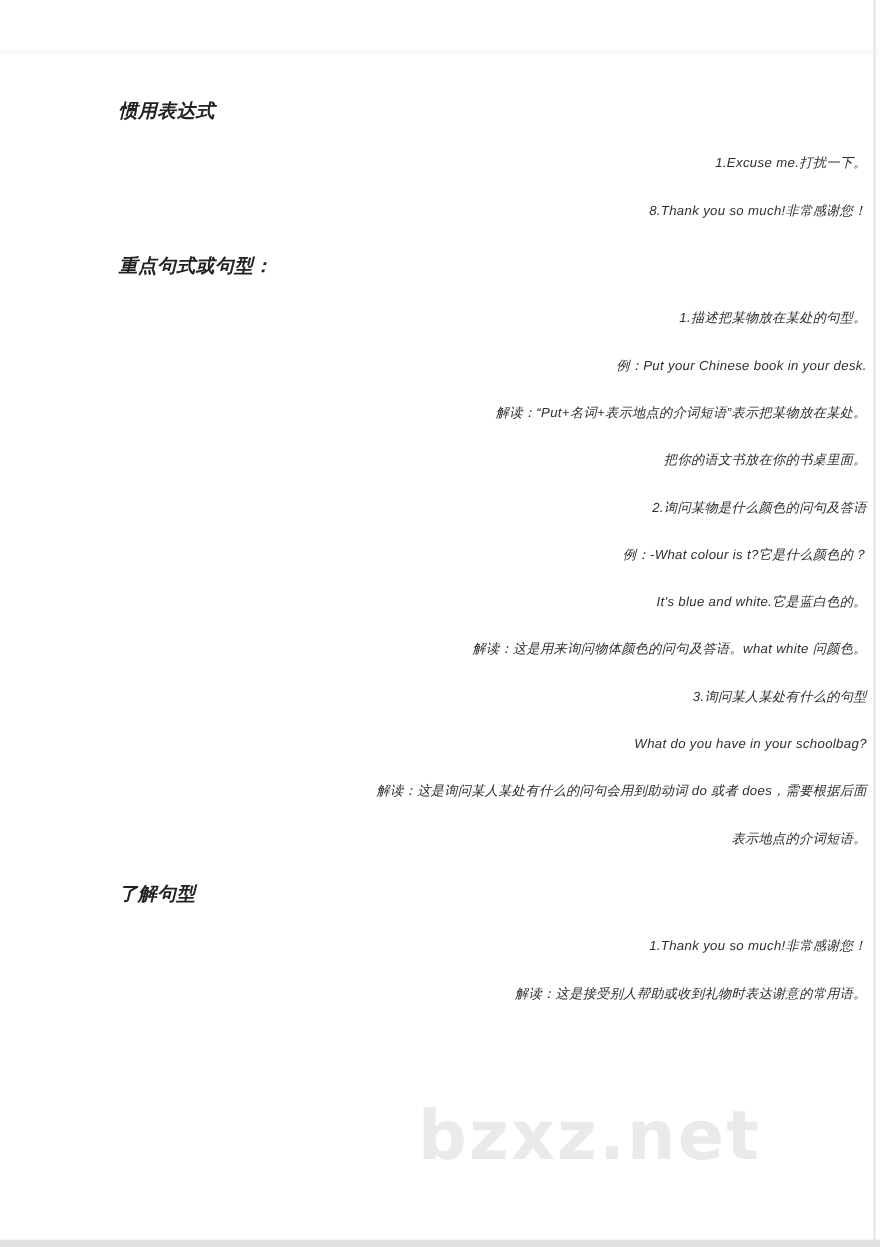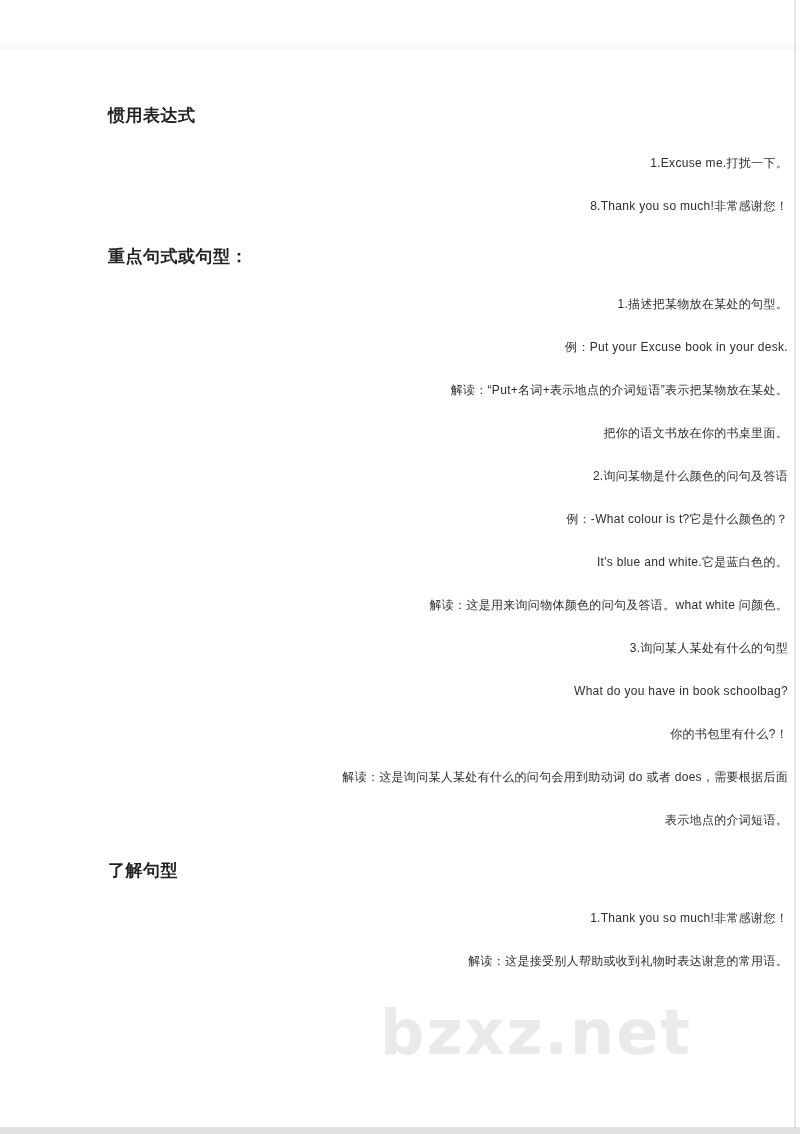--- a/index.html
+++ b/index.html
@@ -20,23 +20,24 @@
   
   .scan-line {
     position: absolute;
     left: 0; top: 44px;
     width: 100%; height: 6px;
     background: rgba(0,0,0,0.018);
   }
   .content {
     position: absolute;
     left: 108px;
-    top: 107px;
+    top: 92px;
     width: 680px;
     color: #2e2e2e;
+    font-style: italic;
   }
   .content h2 {
     font-size: 17px;
     line-height: 17px;
     font-weight: bold;
     color: #222222;
     margin: 33px 0 31px 0;
     white-space: nowrap;
     letter-spacing: 0.5px;
   }
@@ -87,30 +88,29 @@
   <div class="scan-line"></div>
 
   <div class="content">
 
     <h2 class="first">惯用表达式</h2>
     <p>1.Excuse me.打扰一下。</p>
     <p>8.Thank you so much!非常感谢您！</p>
 
     <h2>重点句式或句型：</h2>
     <p>1.描述把某物放在某处的句型。</p>
-    <p>例：Put your Excuse book in your desk.</p>
+    <p>例：Put your Chinese book in your desk.</p>
     <p>解读：“Put+名词+表示地点的介词短语”表示把某物放在某处。</p>
     <p>把你的语文书放在你的书桌里面。</p>
     <p>2.询问某物是什么颜色的问句及答语</p>
     <p>例：-What colour is t?它是什么颜色的？</p>
     <p>It's blue and white.它是蓝白色的。</p>
     <p>解读：这是用来询问物体颜色的问句及答语。what white 问颜色。</p>
     <p>3.询问某人某处有什么的句型</p>
-    <p>What do you have in book schoolbag?</p>
-    <p>你的书包里有什么?！</p>
+    <p>What do you have in your schoolbag?</p>
     <p>解读：这是询问某人某处有什么的问句会用到助动词 do 或者 does，需要根据后面</p>
     <p>表示地点的介词短语。</p>
 
     <h2>了解句型</h2>
     <p>1.Thank you so much!非常感谢您！</p>
     <p>解读：这是接受别人帮助或收到礼物时表达谢意的常用语。</p>
 
   </div>
 
   <div class="watermark">bzxz.net</div>

